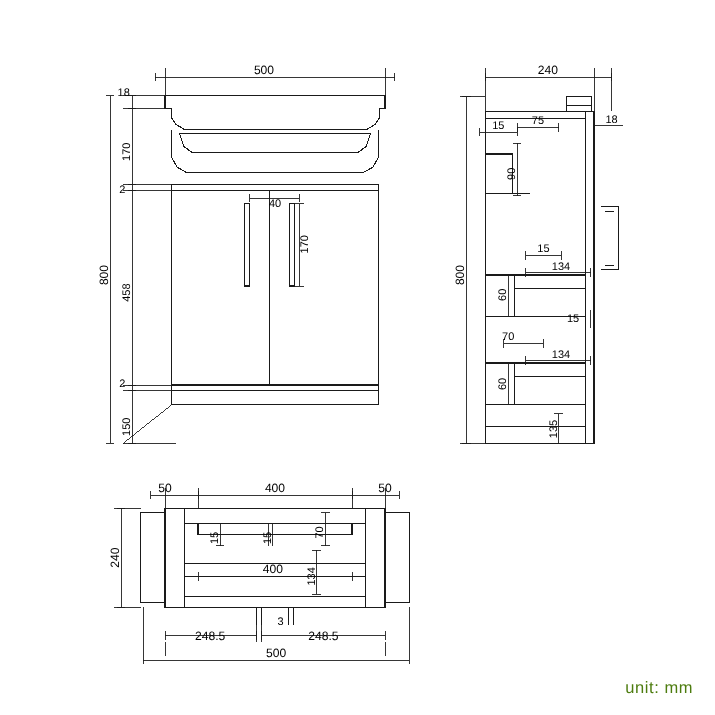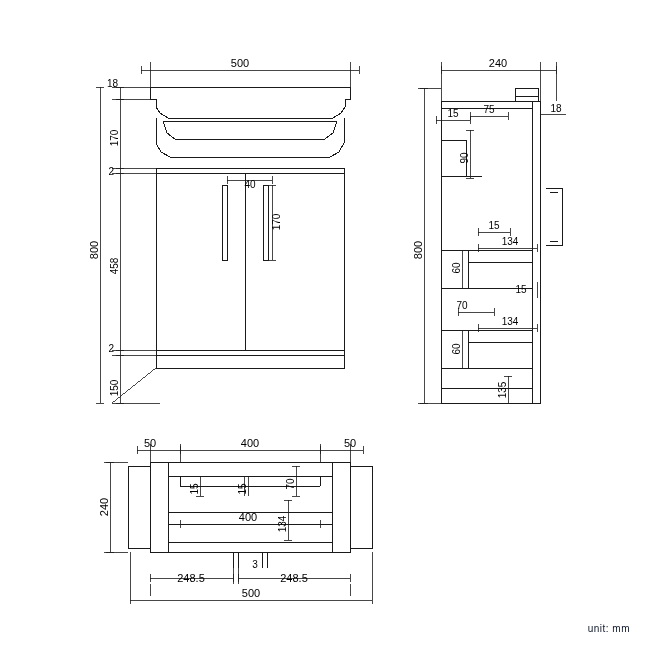--- a/index.html
+++ b/index.html
@@ -24,23 +24,23 @@
   svg#drawing {
     position: absolute;
     left: 0; top: 0;
     width: 650px;
     height: 650px;
   }
   .unit-note {
     position: absolute;
     right: 16px;
     bottom: 16px;
-    font-size: 10px;
+    font-size: 15px;
     letter-spacing: 0.5px;
-    color: #0f172a;
+    color: #4d7c0f;
   }
   text {
     font-family: "Liberation Sans", sans-serif;
     fill: #000;
   }
 </style>
 </head>
 <body>
 
 <div id="stage">

